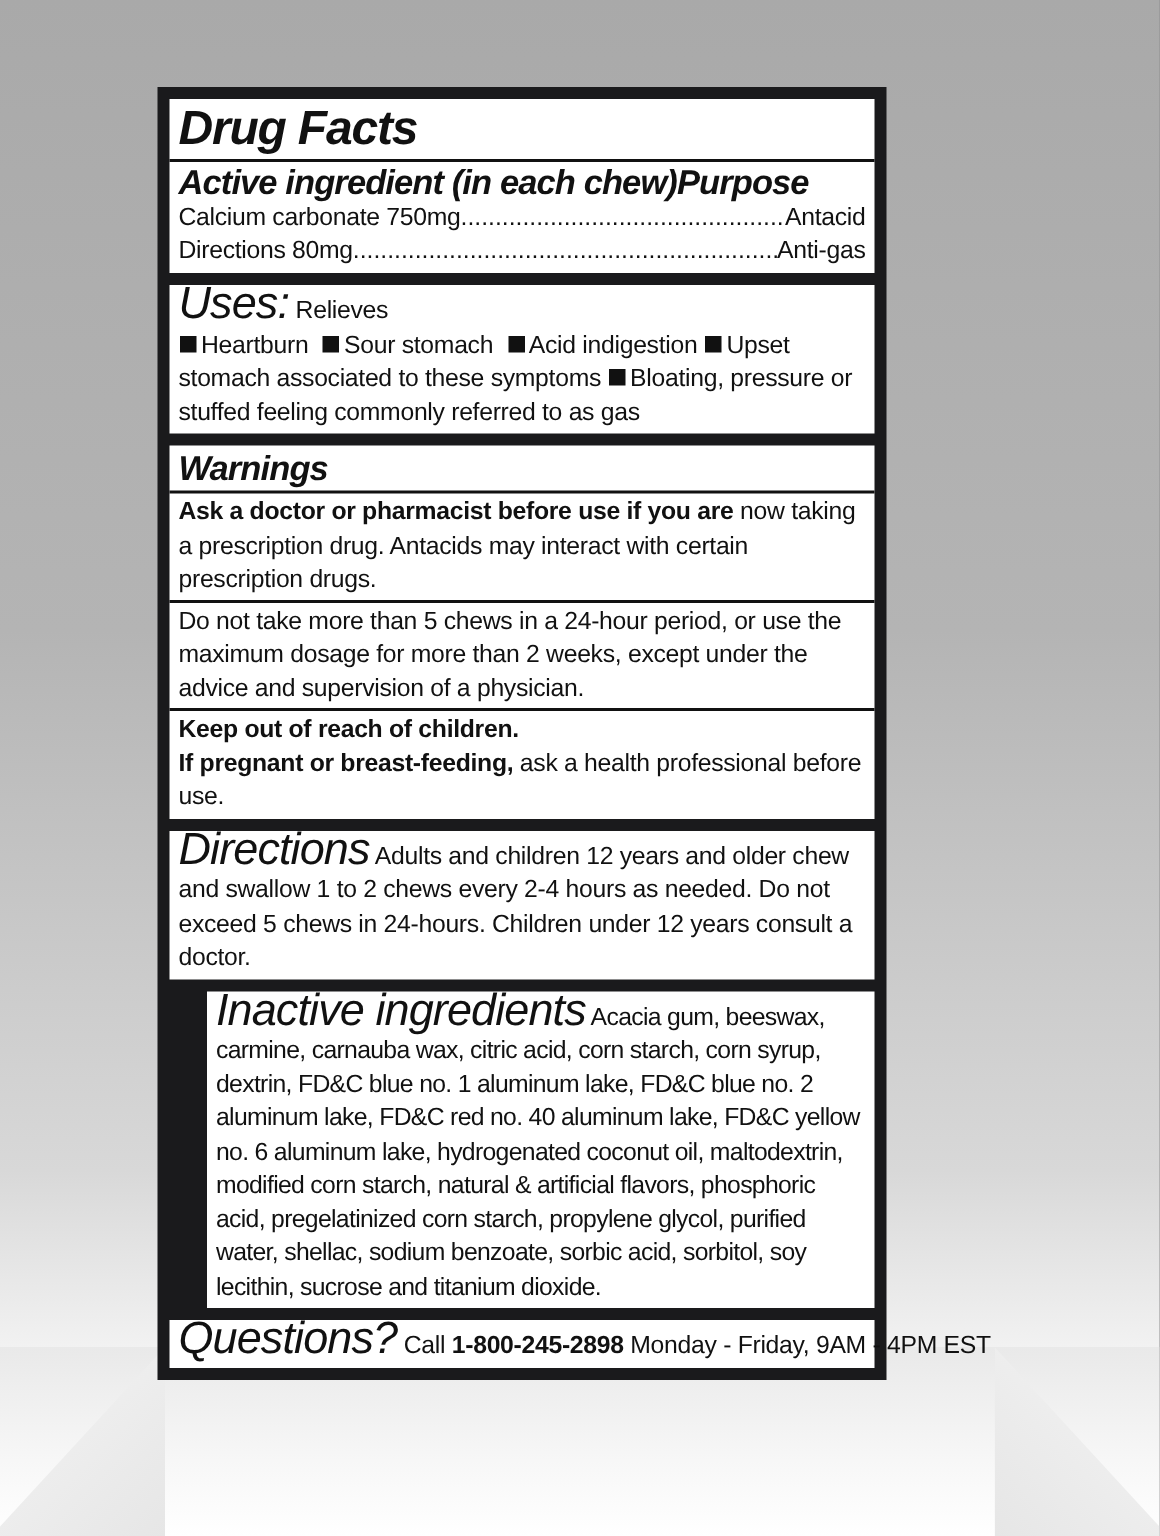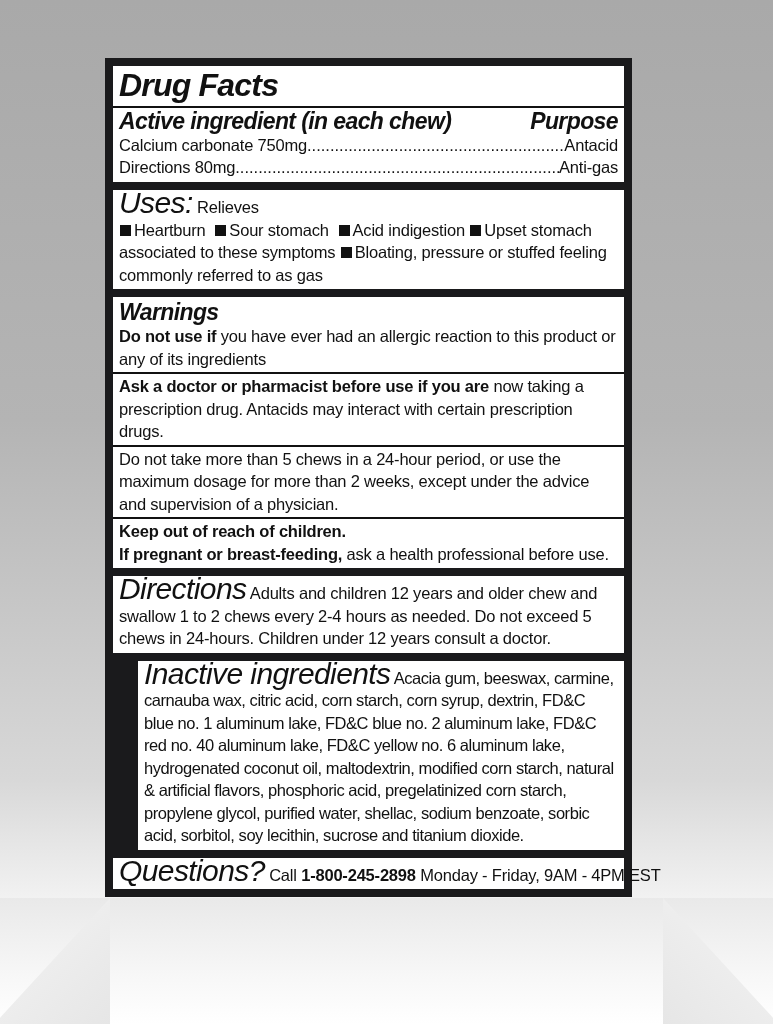--- a/index.html
+++ b/index.html
@@ -12,40 +12,40 @@
     position: absolute; left: 0; top: 898px; width: 773px; height: 126px;
     background: linear-gradient(to bottom, #e9e9e9 0%, #f7f7f7 60%, #ffffff 100%);
   }
   .floor-wedge-l, .floor-wedge-r {
     position: absolute; top: 898px; width: 110px; height: 126px;
   }
   .floor-wedge-l { left: 0; background: linear-gradient(135deg, #f4f4f4 0%, #e6e6e6 100%); clip-path: polygon(100% 0, 100% 100%, 0 100%, 0 95%); }
   .floor-wedge-r { right: 0; background: linear-gradient(225deg, #f4f4f4 0%, #e6e6e6 100%); clip-path: polygon(0 0, 100% 95%, 100% 100%, 0 100%); }
 
   .label {
-    position: absolute; left: 105px; top: 58px; width: 527px;
+    position: absolute; left: 105px; top: 58px; width: 486px;
     background: #1a1a1c; padding: 8px 8px 8px 8px; box-sizing: border-box;
   }
   .panel {
     background: #fff; color: #111; padding: 2px 6px 3px 6px; margin-bottom: 8px;
     font-size: 16.5px; line-height: 22.5px; letter-spacing: -0.2px;
     font-family: "Liberation Sans", sans-serif;
     transform-origin: left top;
   }
   .panel:last-child { margin-bottom: 0; }
   .h-title {
     font-weight: bold; font-style: italic; font-size: 32px; line-height: 38px;
     letter-spacing: -0.8px; padding-bottom: 2px;
   }
   .h1-rule { border-top: 2px solid #111; margin: 0 -6px; }
   .h-sub {
     font-weight: bold; font-style: italic; font-size: 23px; line-height: 26px;
     letter-spacing: -0.6px;
   }
-  .row-head { display: flex; justify-content: space-between; align-items: baseline; }
+  .row-head { display: flex; align-items: baseline; }
   .ingr-row { display: flex; align-items: baseline; white-space: nowrap; overflow: hidden; line-height: 22px; }
   .ingr-row .dots { flex: 1; overflow: hidden; white-space: nowrap; letter-spacing: 0px; }
   .ingr-row .dots::after { content: "................................................................................................................................"; }
   .inline-head {
     font-weight: normal; font-style: italic; font-size: 30px; letter-spacing: -0.6px;
   }
   .bullet { display: inline-block; width: 11px; height: 11px; background: #111; margin: 0 3px 0 1px; vertical-align: 0px; }
   .rule { border-top: 2px solid #111; margin: 2px -6px 1px -6px; }
   b { font-weight: bold; }
 
@@ -89,23 +89,20 @@
       <span class="inline-head">Uses:</span>
       <span>Relieves</span>
     </div>
     <div>
       <span class="bullet"></span><span>Heartburn</span>&nbsp;&nbsp;<span class="bullet"></span><span>Sour stomach</span>&nbsp;&nbsp;<span class="bullet"></span><span>Acid indigestion</span> <span class="bullet"></span><span>Upset stomach associated to these symptoms</span> <span class="bullet"></span><span>Bloating, pressure or stuffed feeling commonly referred to as gas</span>
     </div>
   </div>
 
   <div class="panel">
     <div class="h-sub">Warnings</div>
-    <div>
-      <b>Do not use if</b><span> you have ever had an allergic reaction to this product or any of its ingredients</span>
-    </div>
     <div class="rule"></div>
     <div>
       <b>Ask a doctor or pharmacist before use if you are</b><span> now taking a prescription drug. Antacids may interact with certain prescription drugs.</span>
     </div>
     <div class="rule"></div>
     <div>Do not take more than 5 chews in a 24-hour period, or use the maximum dosage for more than 2 weeks, except under the advice and supervision of a physician.</div>
     <div class="rule"></div>
     <div><b>Keep out of reach of children.</b></div>
     <div>
       <b>If pregnant or breast-feeding,</b><span> ask a health professional before use.</span>

